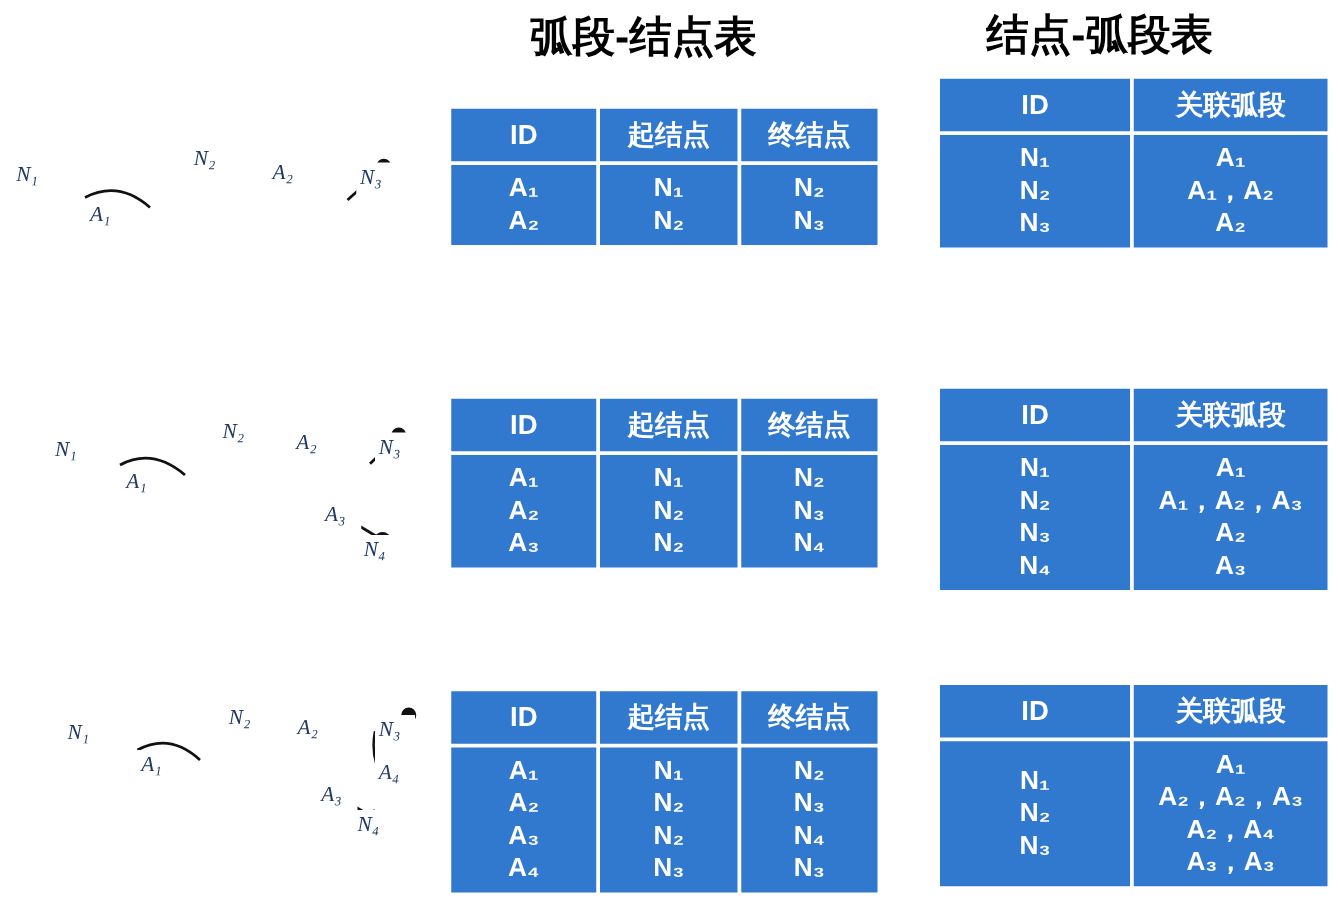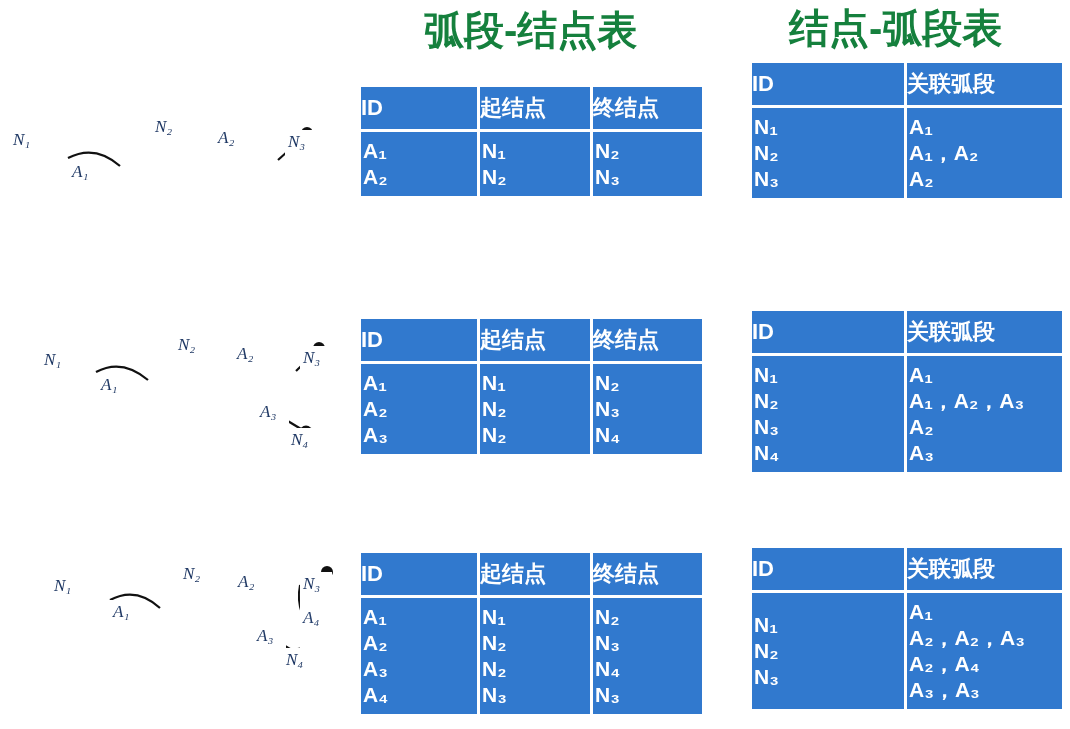--- a/index.html
+++ b/index.html
@@ -11,41 +11,42 @@
     width: 1070px;
     height: 729px;
     position: relative;
     font-family: "Liberation Sans", sans-serif;
     overflow: hidden;
   }
 
   
   .table-title {
     position: absolute;
-    color: #15803d;
+    color: #000000;
     font-family: "Liberation Sans", sans-serif;
     font-weight: bold;
-    font-size: 40px;
+    font-size: 34px;
     line-height: 40px;
     letter-spacing: 0px;
     white-space: nowrap;
     text-align: right;
   }
 
   
   .tbl {
     position: absolute;
     border-collapse: separate;
     border-spacing: 3px;
     background: #ffffff;
     table-layout: fixed;
   }
   .tbl td {
     background: #3179CE;
     color: #ffffff;
+    text-align: center;
     vertical-align: middle;
     padding: 0;
     font-family: "Liberation Sans", sans-serif;
   }
   .tbl td.hd {
     font-weight: bold;
     font-size: 22px;
     height: 42px;
   }
   .tbl td.bd {

